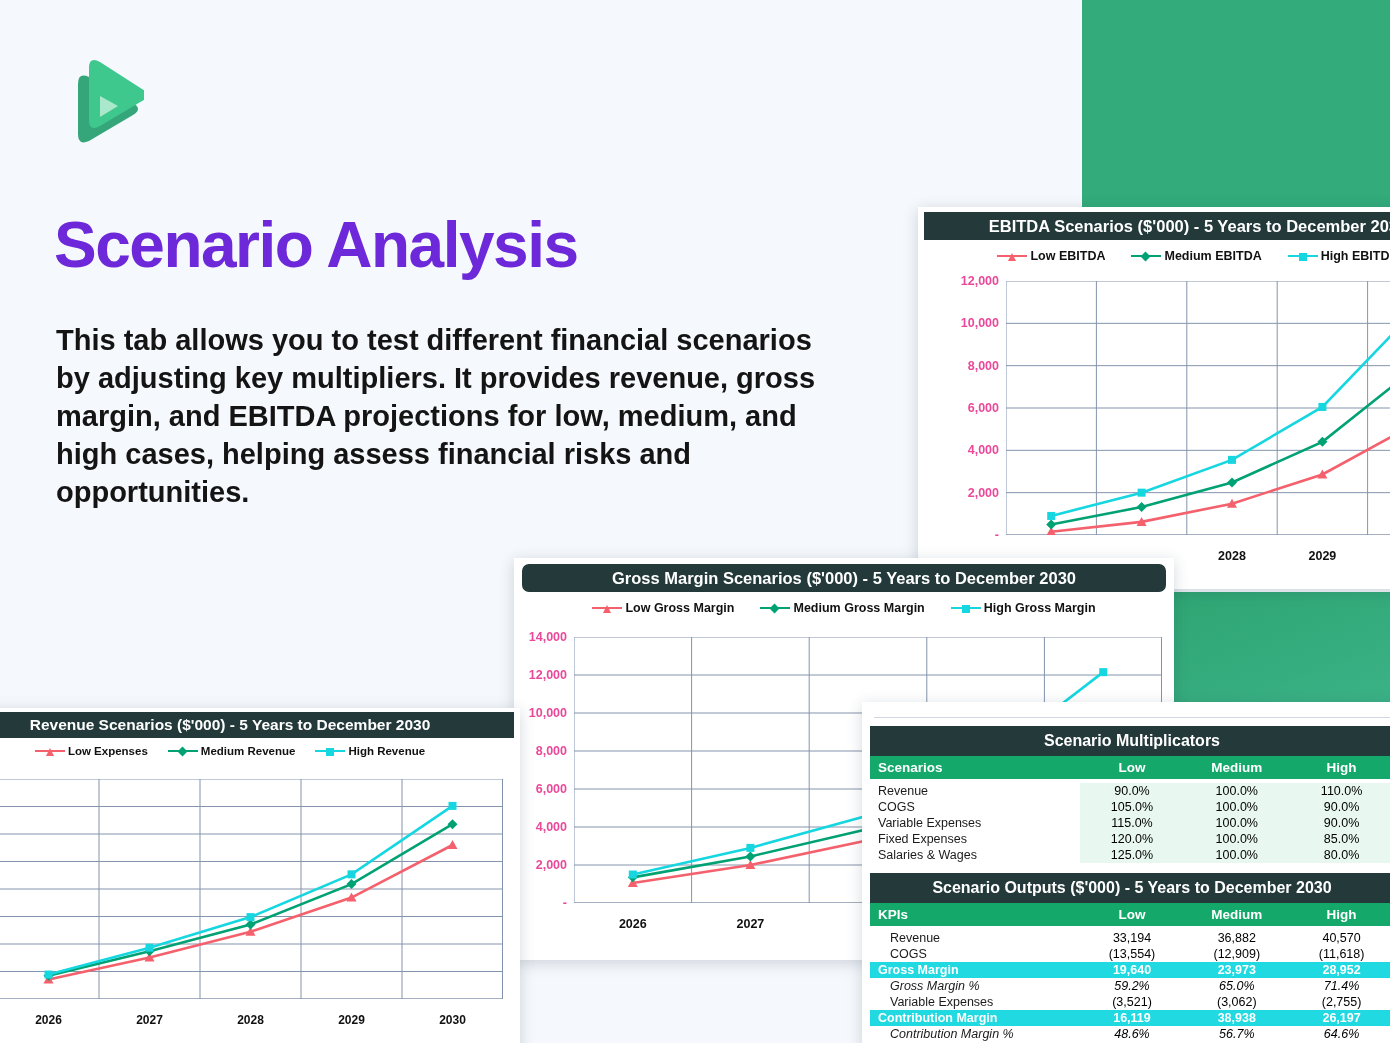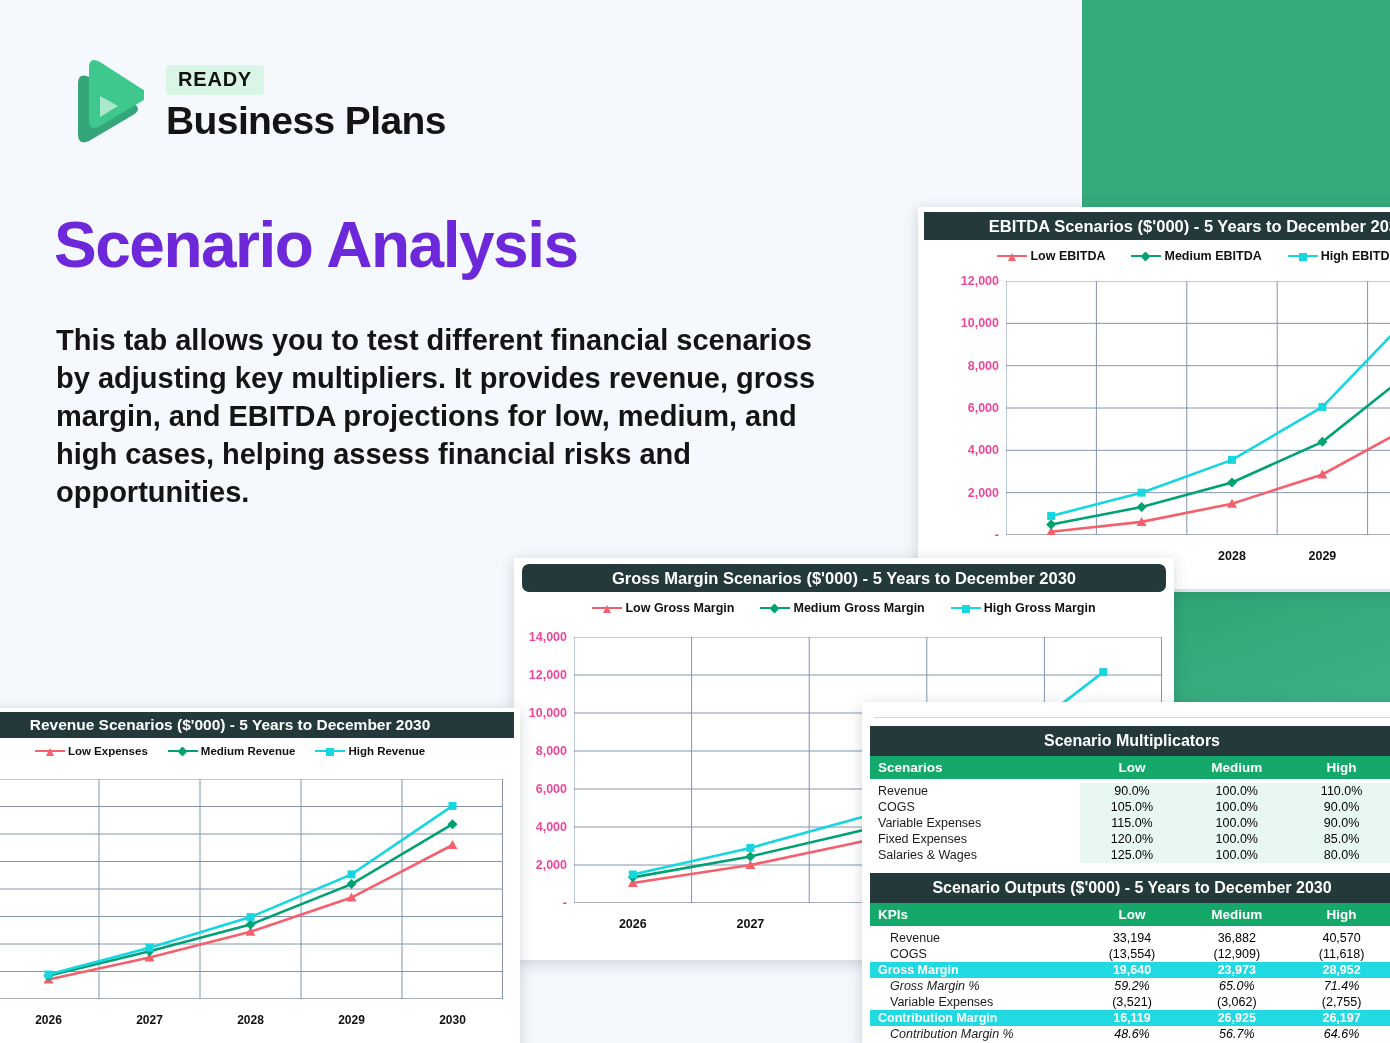--- a/index.html
+++ b/index.html
@@ -82,24 +82,20 @@
 <div class="green-block-top"></div>
 <div class="green-block-mid"></div>
 
 <div class="brand">
   <div class="brand-mark">
     <svg viewBox="0 0 88 92" width="88" height="92">
       <path d="M22 28 q0-12 11-7 L77 47 q10 6 0 12 L33 85 q-11 5-11 -7 Z" fill="#35a67a"></path>
       <path d="M33 12 q0-12 11-6 L86 33 q10 6 0 12 L44 70 q-11 6-11 -6 Z" fill="#3fc88e"></path>
       <path d="M44 40 L62 50 L44 61 Z" fill="#a9e8ca"></path>
     </svg>
-  </div>
-  <div class="brand-text">
-    <span class="ready-badge">READY</span>
-    <span class="brand-name">Business Plans</span>
   </div>
 </div>
 
 <div class="page-title">Scenario Analysis</div>
 <div class="page-desc">This tab allows you to test different financial scenarios by adjusting key multipliers. It provides revenue, gross margin, and EBITDA projections for low, medium, and high cases, helping assess financial risks and opportunities.</div>
 
 <div class="card" style="left:918px; top:207px; width:560px; height:382px;">
   <div class="chart-title" style="margin:5px 6px 0; height:28px; line-height:28px; font-size:16.5px;">EBITDA Scenarios ($'000) - 5 Years to December 2030</div>
   <div class="legend" style="margin-top:9px; font-size:12.5px;">
     <span class="legend-item mk-tri">
@@ -392,21 +388,21 @@
         </tr>
     <tr>
           <td class="lbl indent">Variable Expenses</td>
           <td class="num">(3,521)</td>
           <td class="num">(3,062)</td>
           <td class="num">(2,755)</td>
         </tr>
     <tr class="row-hl">
           <td class="lbl">Contribution Margin</td>
           <td class="num">16,119</td>
-          <td class="num">26,925</td>
+          <td class="num">38,938</td>
           <td class="num">26,197</td>
         </tr>
     <tr class="row-italic">
           <td class="lbl indent">Contribution Margin %</td>
           <td class="num">48.6%</td>
           <td class="num">56.7%</td>
           <td class="num">64.6%</td>
         </tr>
     <tr>
           <td class="lbl indent">Fixed Expenses</td>

